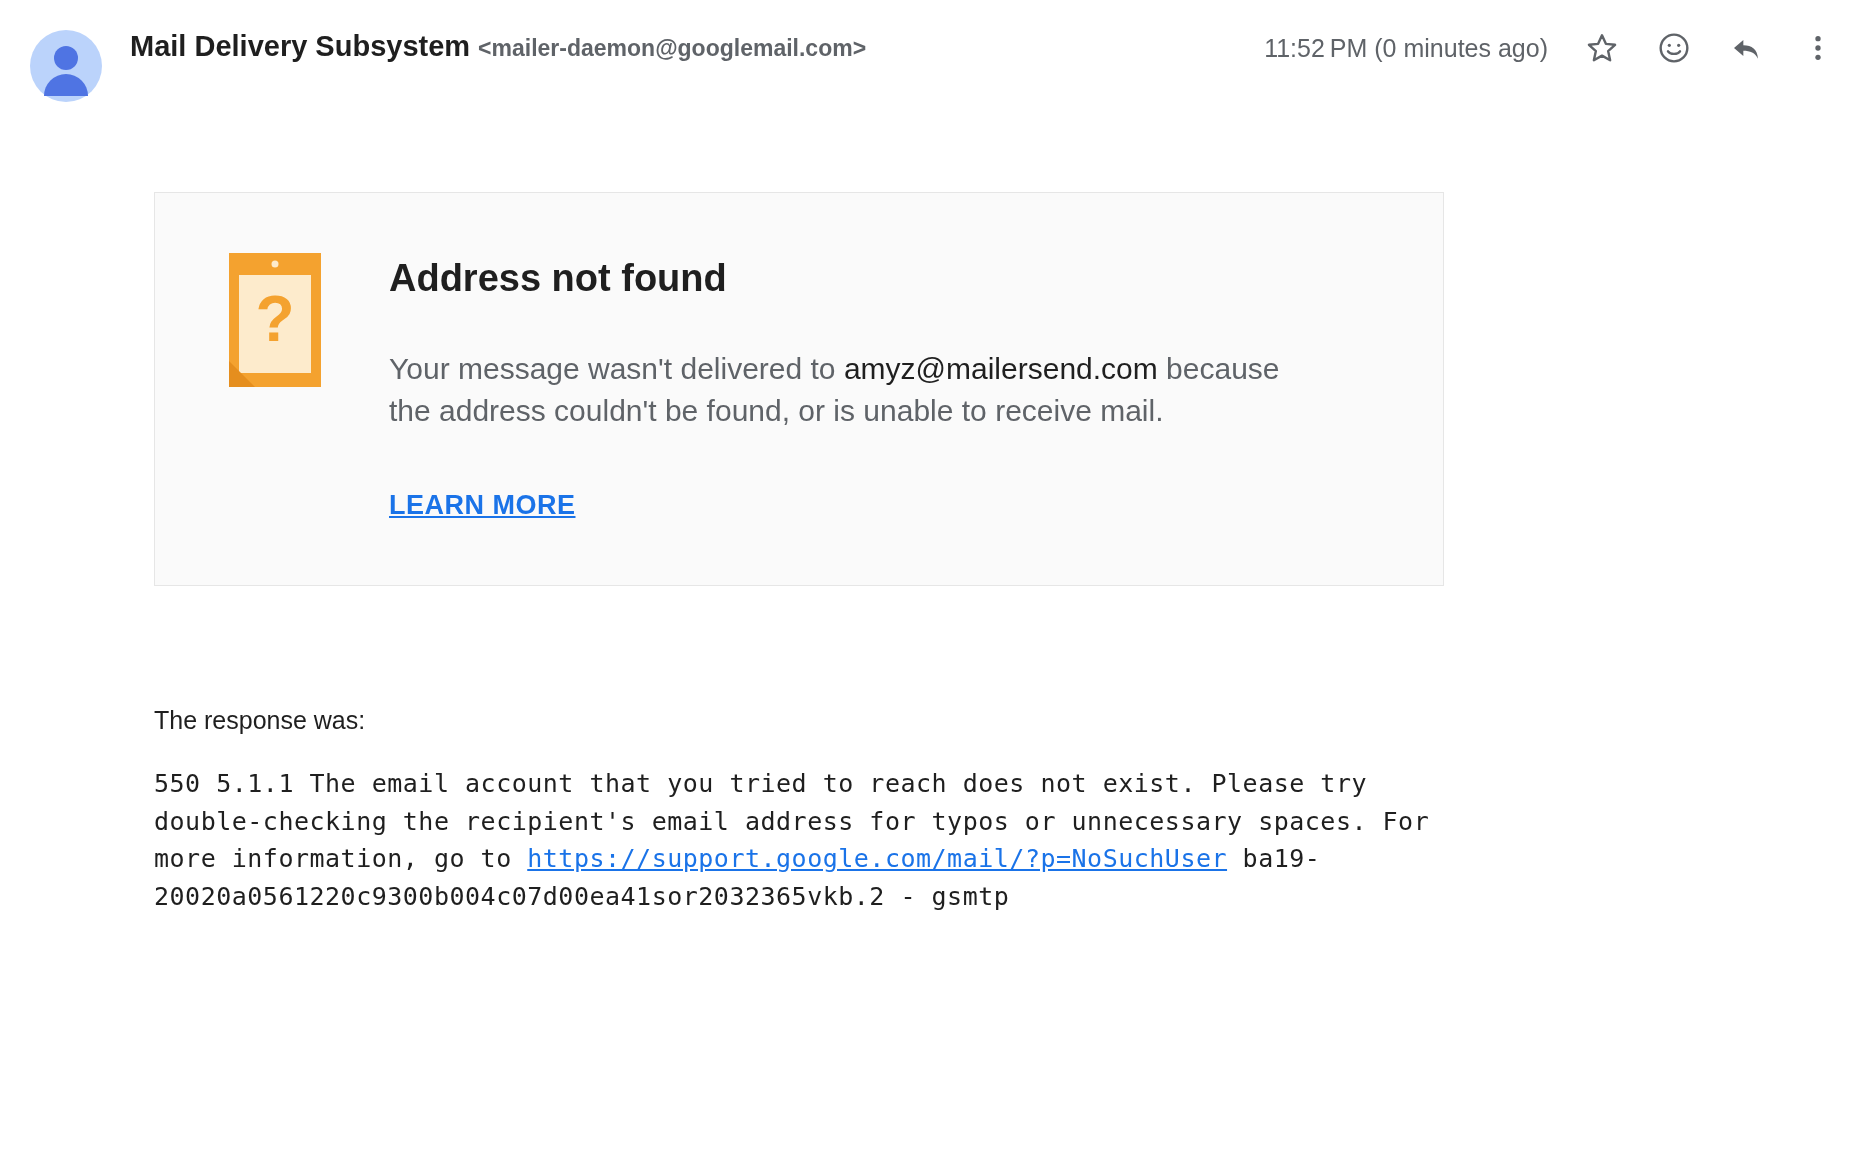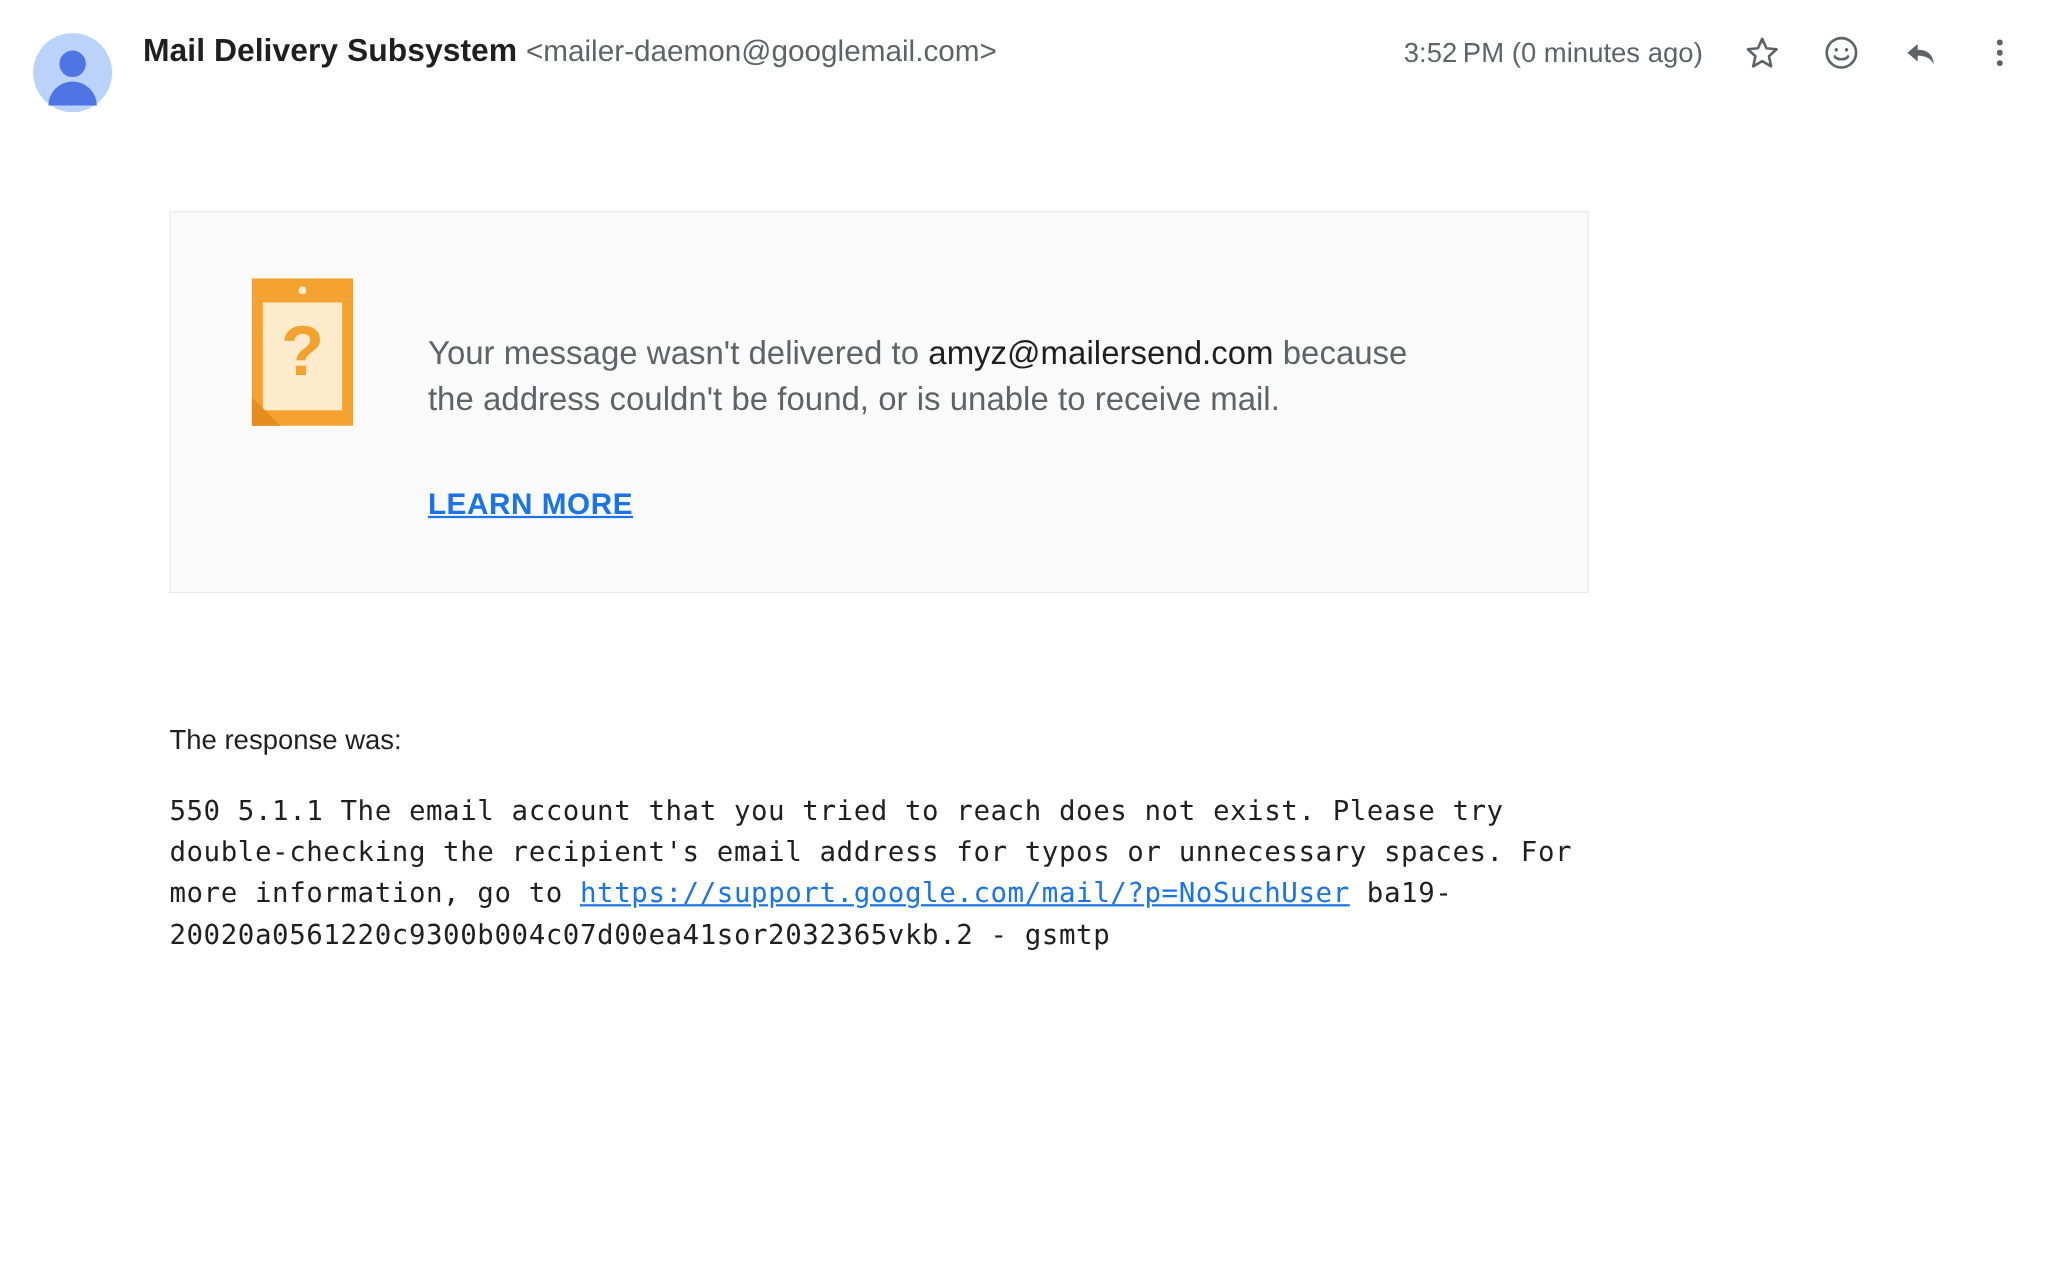--- a/index.html
+++ b/index.html
@@ -33,21 +33,21 @@
   .avatar svg { width: 100%; height: 100%; display: block; }
   .header-main {
     flex: 1 1 auto;
     display: flex;
     align-items: flex-start;
     gap: 24px;
   }
   .from-block { flex: 1 1 auto; }
   .from-line { display: flex; align-items: baseline; flex-wrap: wrap; }
   .sender-name { font-size: 29px; font-weight: 700; color: #1f1f1f; }
-  .sender-email { font-size: 27px; font-weight: 400; color: #5f6368; margin-left: 8px; }
+  .sender-email { font-size: 23px; font-weight: 700; color: #5f6368; margin-left: 8px; }
   .to-line { margin-top: 6px; display: flex; align-items: center; gap: 8px; font-size: 25px; color: #5f6368; }
   .chevron-down { width: 0; height: 0; border-left: 7px solid transparent; border-right: 7px solid transparent; border-top: 9px solid #5f6368; display: inline-block; }
   .header-right { flex: 0 0 auto; display: flex; align-items: center; gap: 36px; }
   .timestamp { font-size: 25px; color: #5f6368; white-space: nowrap; }
   .icon-btn { width: 36px; height: 36px; display: flex; align-items: center; justify-content: center; color: #5f6368; cursor: pointer; }
   .icon-btn svg { width: 32px; height: 32px; display: block; }
   
   .body-col {
     margin-left: 124px; 
     margin-right: 60px;
@@ -120,21 +120,21 @@
 
     <div class="header-main">
       <div class="from-block">
         <div class="from-line">
           <span class="sender-name">Mail Delivery Subsystem</span>
           <span class="sender-email">&lt;mailer-daemon@googlemail.com&gt;</span>
         </div>
       </div>
 
       <div class="header-right">
-        <span class="timestamp">3:52 PM (0 minutes ago)</span>
+        <span class="timestamp">11:52 PM (0 minutes ago)</span>
 
         <div class="icon-btn">
           <span>
             <svg viewBox="0 0 24 24" fill="none" stroke="#5f6368" stroke-width="1.8" stroke-linejoin="round">
               <path d="M12 2.5 14.9 8.9 21.8 9.6 16.6 14.3 18.1 21.2 12 17.7 5.9 21.2 7.4 14.3 2.2 9.6 9.1 8.9 Z"></path>
             </svg>
           </span>
         </div>
 
         <div class="icon-btn">
@@ -176,20 +176,21 @@
         <svg viewBox="0 0 100 140">
           <rect x="4" y="0" width="92" height="18" fill="#f4a22f"></rect>
           <circle cx="50" cy="11" r="3.5" fill="#fdebcc"></circle>
           <rect x="4" y="18" width="92" height="116" fill="#f4a22f"></rect>
           <rect x="14" y="22" width="72" height="98" fill="#fdebcc"></rect>
           <text x="50" y="88" text-anchor="middle" font-family="Arial" font-size="64" font-weight="700" fill="#f4a22f">?</text>
           <path d="M4 134 L30 134 L4 108 Z" fill="#e58e1e"></path>
         </svg>
       </div>
       <div class="card-text">
+        <div class="card-title">Address not found</div>
         <div class="card-desc">
           <span>Your message wasn't delivered to </span><span class="strong">amyz@mailersend.com</span><span> because the address couldn't be found, or is unable to receive mail.</span>
         </div>
         <a class="card-link">LEARN MORE</a>
       </div>
     </div>
 
     <div class="response-label">The response was:</div>
     <div class="response-body">
       <span>550 5.1.1 The email account that you tried to reach does not exist. Please try double-checking the recipient's email address for typos or unnecessary spaces. For more information, go to </span>

